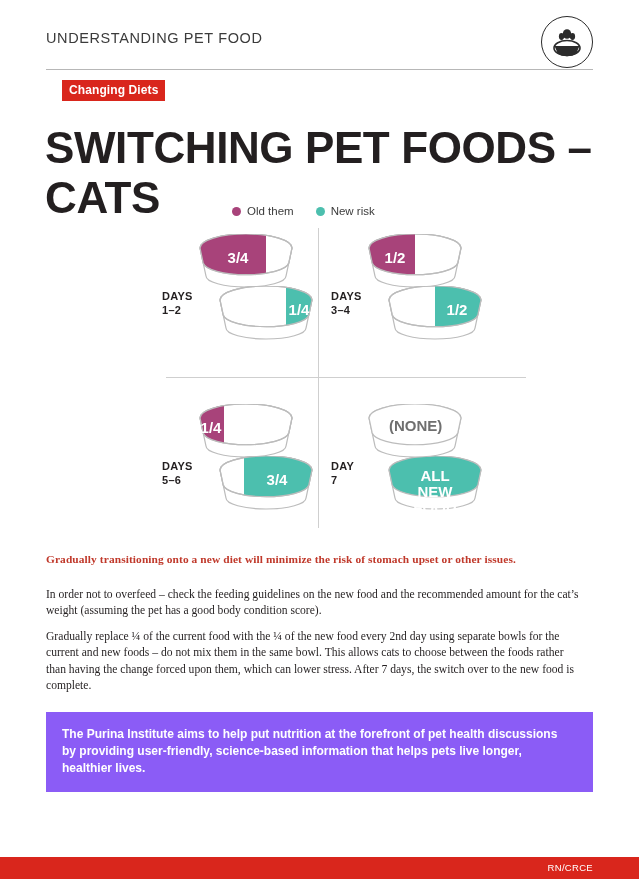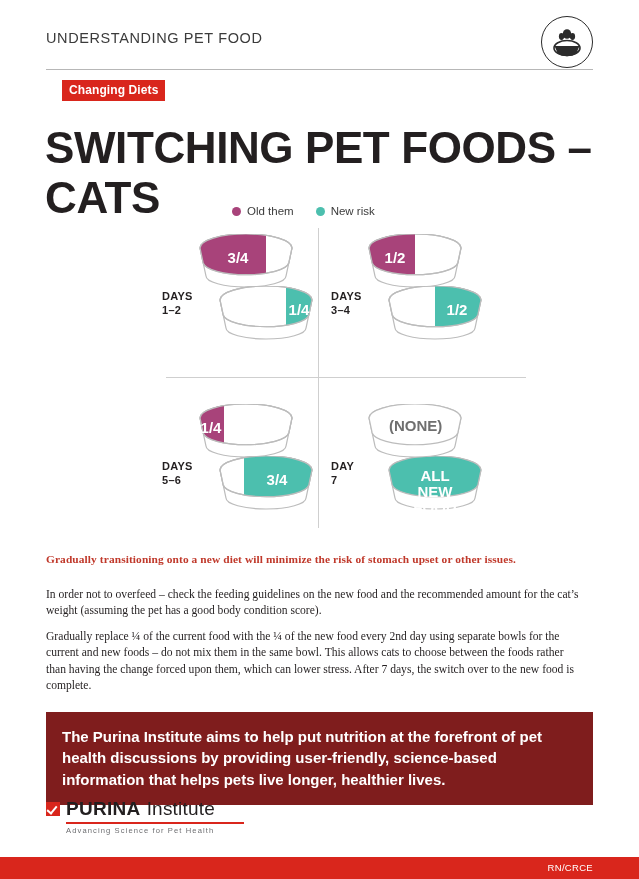--- a/index.html
+++ b/index.html
@@ -167,24 +167,24 @@
   .para2 { top: 629px; }
   .para3 { top: 678px; }
 
   
   .callout {
     position: absolute;
     left: 46px;
     top: 712px;
     width: 547px;
     box-sizing: border-box;
-    background: #7f1d1d;
+    background: #8b5cf6;
     color: #ffffff;
     padding: 14px 22px 15px 16px;
-    font-size: 15px;
+    font-size: 12px;
     line-height: 1.42;
     font-weight: bold;
   }
 
   
   .footer-logo {
     position: absolute;
     left: 46px;
     top: 798px;
     width: 300px;
@@ -412,27 +412,18 @@
       <div class="bowl-label dark" style="left:26px; top:14px; width:52px;">(NONE)</div>
     </div>
   </div>
 
   <div class="highlight-line">Gradually transitioning onto a new diet will minimize the risk of stomach upset or other issues.</div>
   <div class="para para1">In order not to overfeed – check the feeding guidelines on the new food and the recommended amount for the cat’s weight (assuming the pet has a good body condition score).</div>
   <div class="para para2">Gradually replace ¼ of the current food with the ¼ of the new food every 2nd day using separate bowls for the current and new foods – do not mix them in the same bowl. This allows cats to choose between the foods rather than having the change forced upon them, which can lower stress. After 7 days, the switch over to the new food is complete.</div>
 
   <div class="callout">The Purina Institute aims to help put nutrition at the forefront of pet health discussions by providing user-friendly, science-based information that helps pets live longer, healthier lives.</div>
 
-  <div class="footer-logo">
-    <div class="purina-mark">
-      <span class="purina-check"></span>
-      <span class="purina-word">PURINA</span>
-      <span class="institute-word">Institute</span>
-    </div>
-    <div class="footer-underline"></div>
-    <div class="footer-tag">Advancing Science for Pet Health</div>
-  </div>
 
   <div class="footer-bar">
     <div class="footer-bar-text">RN/CRCE</div>
   </div>
 
 </div>
 
 </body></html>

